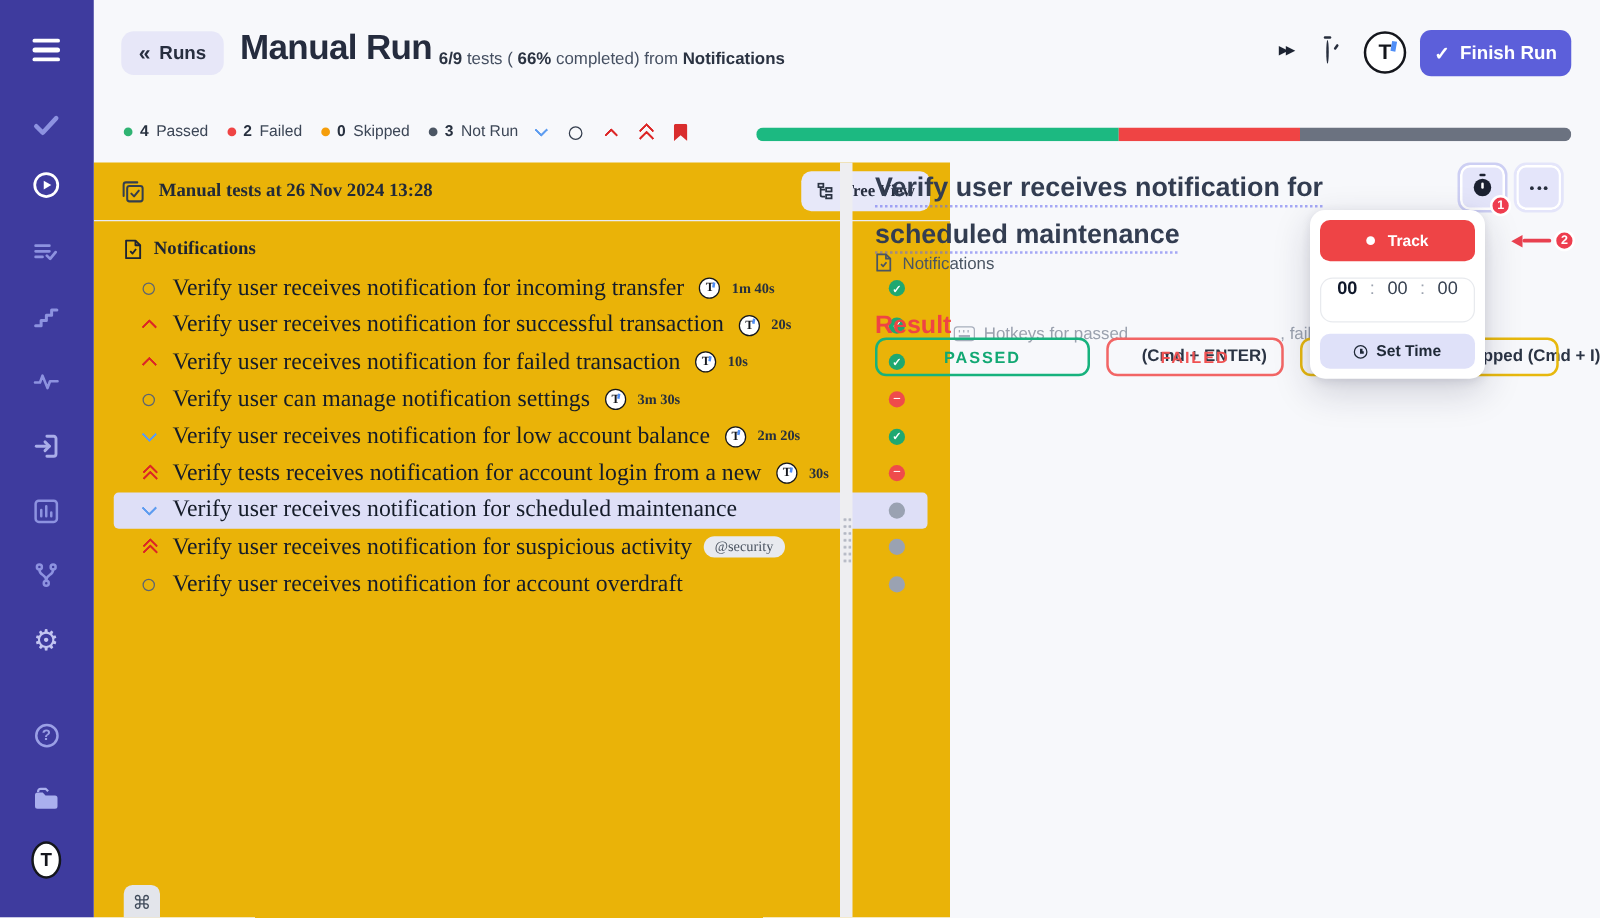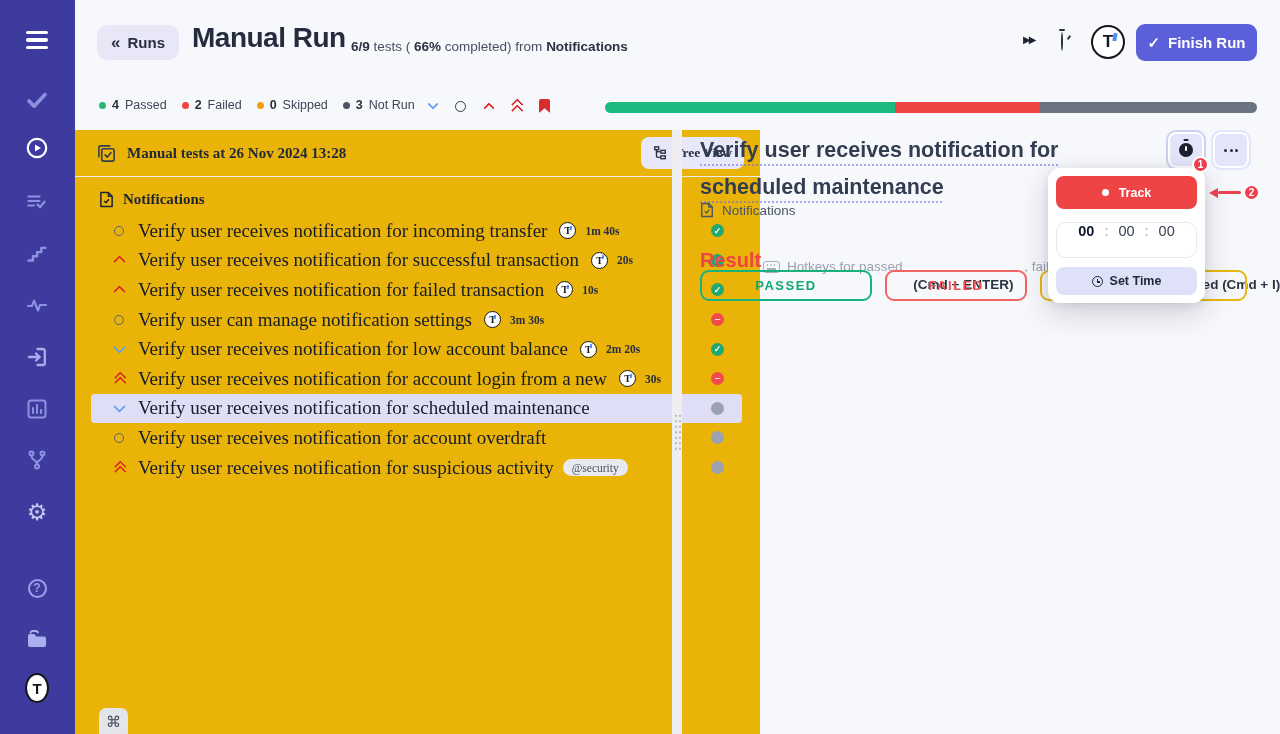--- a/index.html
+++ b/index.html
@@ -108,21 +108,21 @@
   .res-btn { height:31px; border-radius:9px; border:2px solid; background:transparent; font-family:inherit; font-size:13px; font-weight:700; letter-spacing:1.5px; cursor:pointer; }
   .btn-passed { width:172px; color:#12a873; border-color:#17b27d; }
   .btn-failed { width:142px; color:#f05252; border-color:#f26565; }
   .btn-skipped { width:207px; color:#d8a506; border-color:#e7b80d; }
   .msg-wrap { position:absolute; left:18px; top:192px; width:545px; height:54px; }
   .msg-wrap textarea { width:100%; height:100%; resize:none; border:1px solid #e1e4eb; border-radius:8px; background:#fff; padding:12px 14px; font-family:inherit; font-size:14px; color:#333; outline:none; }
   .msg-wrap textarea::placeholder { color:#8e96a6; }
   .grip { position:absolute; right:3px; bottom:3px; width:10px; height:10px; pointer-events:none; background:linear-gradient(135deg, transparent 0 50%, #bfc5cf 50% 57%, transparent 57% 72%, #bfc5cf 72% 79%, transparent 79%); }
 
   
-  .popup { position:absolute; left:366px; top:38px; width:157px; background:#fff; border-radius:12px; box-shadow:0 10px 30px rgba(30,30,60,0.18), 0 2px 8px rgba(30,30,60,0.10); padding:8px; z-index:6; }
+  .popup { position:absolute; left:366px; top:38px; width:140px; background:#fff; border-radius:12px; box-shadow:0 10px 30px rgba(30,30,60,0.18), 0 2px 8px rgba(30,30,60,0.10); padding:8px; z-index:6; }
   .track-btn { width:100%; height:33px; background:#ee4446; border:none; border-radius:8px; color:#fff; font-family:inherit; font-size:12.5px; font-weight:700; display:flex; align-items:center; justify-content:center; gap:10px; cursor:pointer; }
   .track-btn i { width:7px; height:7px; background:#fff; border-radius:50%; }
   .time-box { margin-top:13px; height:36px; border:1.5px solid #e8eaee; border-radius:10px; display:flex; justify-content:center; gap:10px; font-size:14.5px; color:#374151; }
   .time-box .t-h { font-weight:700; color:#0f172a; }
   .time-box .t-sep { color:#9ca3af; }
   .settime-btn { margin-top:9px; width:100%; height:28px; background:#dfe1f9; border:none; border-radius:8px; font-family:inherit; font-size:12.5px; font-weight:600; color:#1f2937; display:flex; align-items:center; justify-content:center; gap:7px; cursor:pointer; }
   .clock-ic { position:relative; width:11px; height:11px; border:1.6px solid #1f2937; border-radius:50%; }
   .clock-ic::before { content:""; position:absolute; left:4px; top:2px; width:1.5px; height:3.5px; background:#1f2937; }
   .clock-ic::after { content:""; position:absolute; left:4px; top:4.5px; width:3px; height:1.5px; background:#1f2937; }
   
@@ -350,46 +350,46 @@
     <span class="tlogo">
           <span>T</span>
           <u></u>
         </span>
 
     <span class="t-dur">2m 20s</span>
     <span class="t-status st-passed"></span>
   </div>
       <div class="test-row">
     <span class="prio prio-highest"></span>
-    <span class="t-title">Verify user receives notification for account login from a new</span>
+    <span class="t-title">Verify tests receives notification for account login from a new</span>
     <span class="tlogo">
           <span>T</span>
           <u></u>
         </span>
 
     <span class="t-dur">30s</span>
     <span class="t-status st-failed"></span>
   </div>
       <div class="test-row selected">
     <span class="prio prio-low"></span>
     <span class="t-title">Verify user receives notification for scheduled maintenance</span>
 
     <span class="t-status st-notrun"></span>
   </div>
       <div class="test-row">
+    <span class="prio prio-highest"></span>
+    <span class="t-title">Verify user receives notification for suspicious activity</span>
+
+    <span class="t-tag">@security</span>
+
+    <span class="t-status st-notrun"></span>
+  </div>
+      <div class="test-row">
     <span class="prio prio-none"></span>
     <span class="t-title">Verify user receives notification for account overdraft</span>
-
-    <span class="t-status st-notrun"></span>
-  </div>
-      <div class="test-row">
-    <span class="prio prio-highest"></span>
-    <span class="t-title">Verify user receives notification for suspicious activity</span>
-
-    <span class="t-tag">@security</span>
 
     <span class="t-status st-notrun"></span>
   </div>
     </div>
   <div class="cmd-badge">⌘</div>
 </section>
 
 <div class="divider">
   <div class="div-handle"></div>
 </div>

